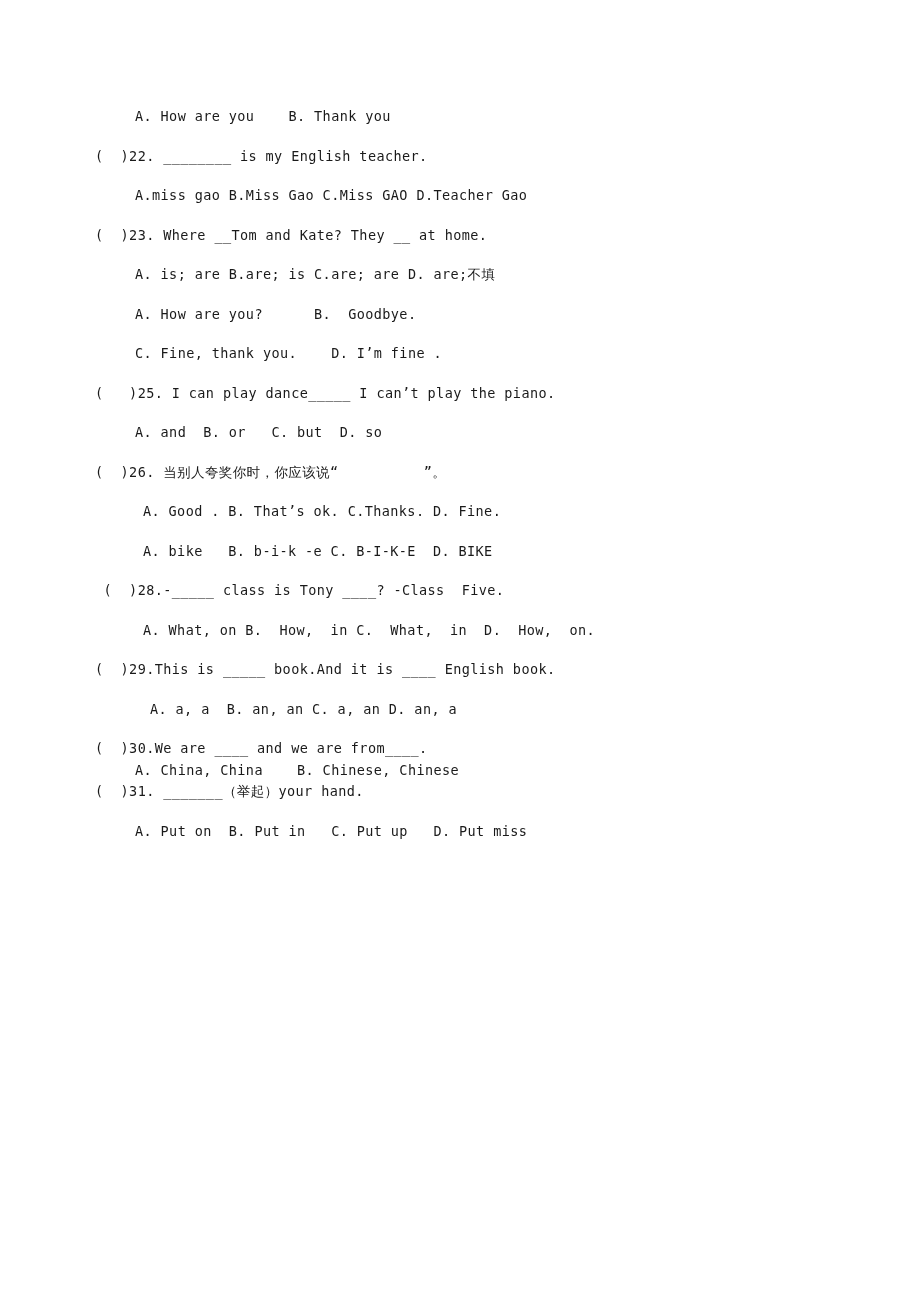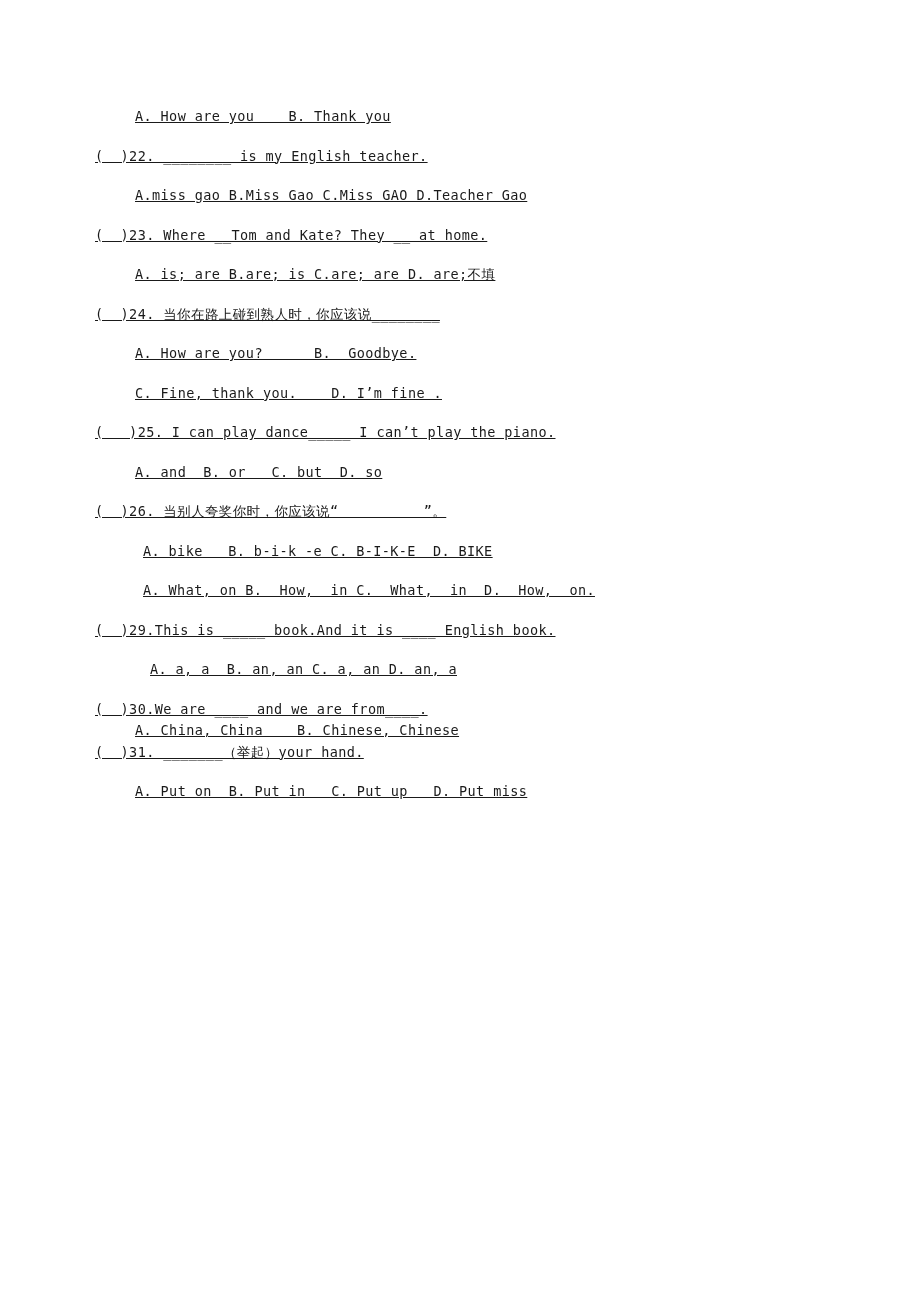--- a/index.html
+++ b/index.html
@@ -16,21 +16,20 @@
   }
   .page {
     position: relative;
     width: 920px;
     height: 1302px;
     box-sizing: border-box;
     padding: 110px 95px 0 95px;
   }
   .q-block {
     margin-bottom: 0;
-    text-decoration: underline;
   }
   .line {
     font-size: 13.5px;
     line-height: 1.0;
     white-space: pre;
     letter-spacing: 0.4px;
   }
   .stem {
     margin-bottom: 26px;
   }
@@ -56,39 +55,40 @@
     <div class="line stem indent-0">(  )22. ________ is my English teacher.</div>
     <div class="line opt indent-1">A.miss gao B.Miss Gao C.Miss GAO D.Teacher Gao</div>
   </div>
 
   <div class="q-block">
     <div class="line stem indent-0">(  )23. Where __Tom and Kate? They __ at home.</div>
     <div class="line opt indent-1">A. is; are B.are; is C.are; are D. are;不填</div>
   </div>
 
   <div class="q-block">
-    <div class="line stem indent-0">(  )24. 当你在路上碰到熟人时，你应该说________</div>
     <div class="line opt indent-1">A. How are you?      B.  Goodbye.</div>
     <div class="line opt indent-1">C. Fine, thank you.    D. I’m fine .</div>
   </div>
 
   <div class="q-block">
     <div class="line stem indent-0">(   )25. I can play dance_____ I can’t play the piano.</div>
     <div class="line opt indent-1">A. and  B. or   C. but  D. so</div>
   </div>
 
   <div class="q-block">
     <div class="line stem indent-0">(  )26. 当别人夸奖你时，你应该说“          ”。</div>
+    <div class="line opt indent-2">A. Good . B. That’s ok. C.Thanks. D. Fine.</div>
   </div>
 
   <div class="q-block">
     <div class="line opt indent-2">A. bike   B. b-i-k -e C. B-I-K-E  D. BIKE</div>
   </div>
 
   <div class="q-block">
+    <div class="line stem indent-0"> (  )28.-_____ class is Tony ____? -Class  Five.</div>
     <div class="line opt indent-2">A. What, on B.  How,  in C.  What,  in  D.  How,  on.</div>
   </div>
 
   <div class="q-block">
     <div class="line stem indent-0">(  )29.This is _____ book.And it is ____ English book.</div>
     <div class="line opt indent-3">A. a, a  B. an, an C. a, an D. an, a</div>
   </div>
 
   <div class="q-block tight-block">
     <div class="line indent-0">(  )30.We are ____ and we are from____.</div>

